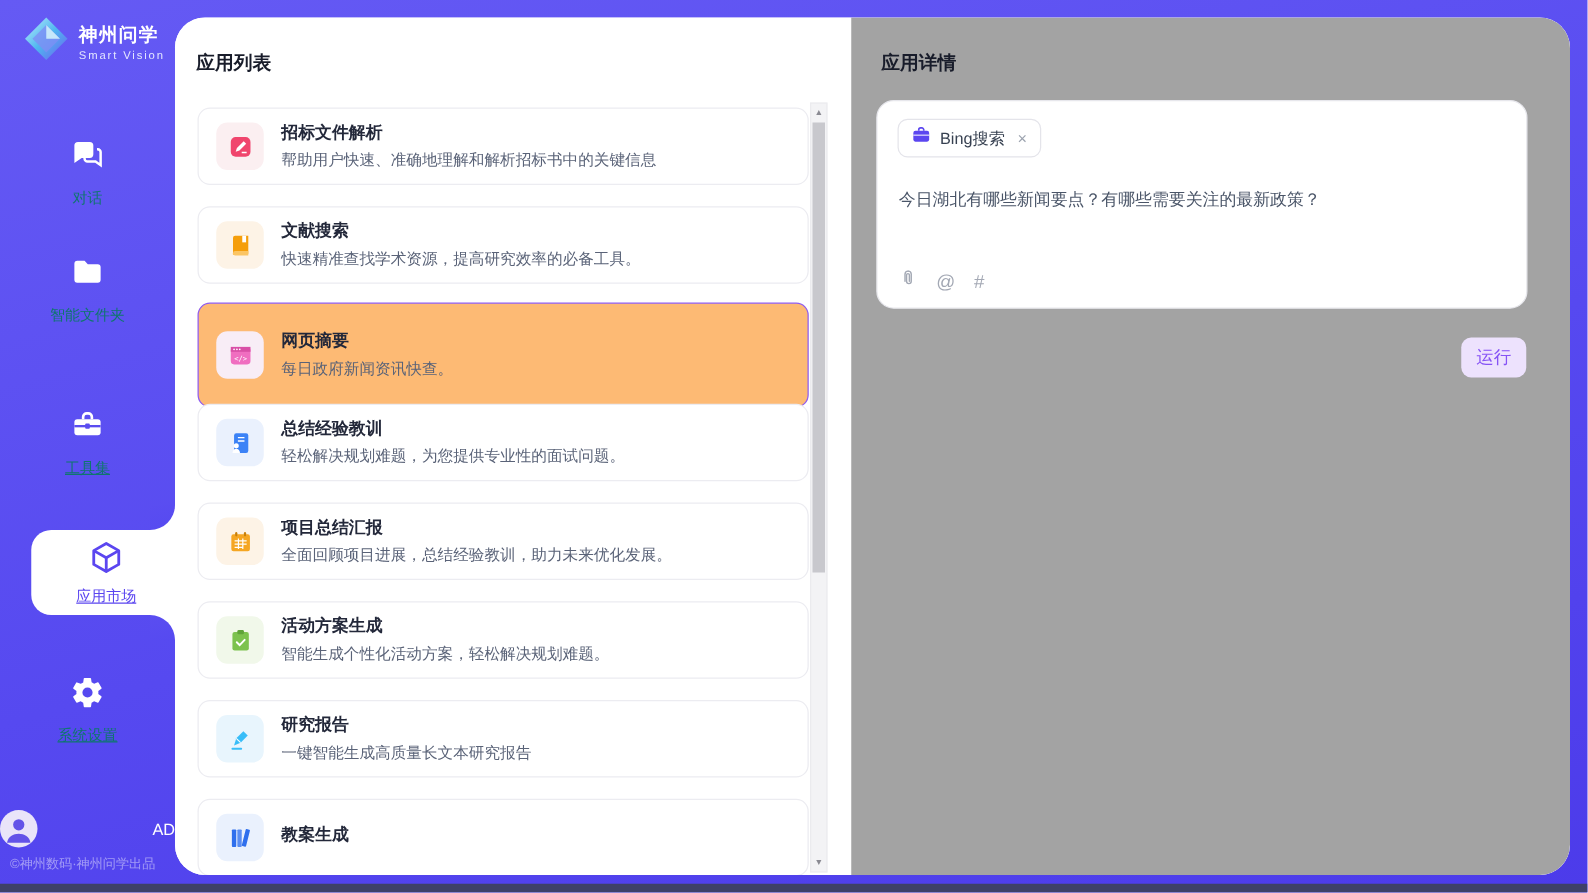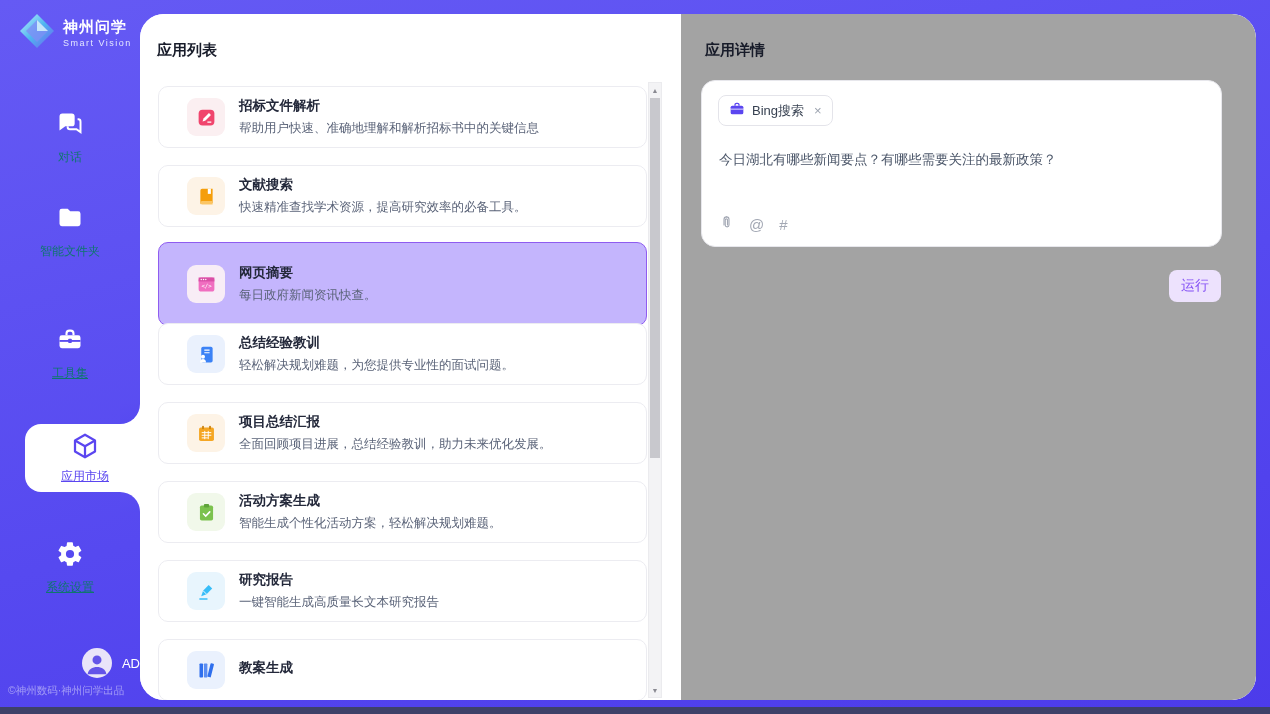--- a/index.html
+++ b/index.html
@@ -24,39 +24,39 @@
   
   .active-tab { position:absolute; left:25px; top:424px; width:120px; height:68px;
     background:#fff; border-radius:16px 0 0 16px; text-align:center; padding-top:7px; cursor:pointer; z-index:3; }
   .active-tab .nlabel { display:block; font-size:12px; margin-top:3px; color:#5B46F0; text-decoration:underline; }
   .fillet { position:absolute; left:120px; width:20px; height:20px; background:#fff; z-index:2; }
   .fillet.top { top:404px; } .fillet.bottom { top:492px; }
   .fillet .inv { position:absolute; inset:0; background:linear-gradient(165deg,#5A4DF1,#564AF0); }
   .fillet.top .inv { border-bottom-right-radius:100%; }
   .fillet.bottom .inv { border-top-right-radius:100%; }
 
-  .user-row { position:absolute; left:0; top:648px; width:140px; display:flex; align-items:center; justify-content:flex-end; gap:10px; cursor:pointer; }
+  .user-row { position:absolute; left:0; top:648px; width:140px; display:flex; align-items:center; justify-content:space-between; gap:10px; cursor:pointer; }
   .avatar { width:30px; height:30px; border-radius:50%; background:#E9E4F9; overflow:hidden; display:flex; align-items:center; justify-content:center; }
   .user-name { color:#fff; font-size:13px; }
   .copyright { position:absolute; left:8px; top:684px; color:rgba(255,255,255,.45); font-size:10.5px; white-space:nowrap; }
 
   
   .container { position:absolute; left:140px; top:14px; right:14px; bottom:14px;
     background:#fff; border-radius:24px; z-index:1; overflow:hidden; display:flex; }
   .list-panel { position:relative; width:541px; background:#fff; flex:none; }
   .detail-panel { position:relative; flex:1; background:#a3a3a3; border-radius:0 24px 24px 0; }
   .panel-title { position:absolute; font-size:15px; font-weight:bold; color:#181C2A; }
   .list-panel .panel-title { left:17px; top:27px; }
   .detail-panel .panel-title { left:24px; top:27px; }
 
   
   .card { position:absolute; left:18px; width:489px; height:62px; background:#fff;
     border:1px solid #ECECF1; border-radius:10px; display:flex; align-items:center;
-    padding:0 28px; gap:14px; cursor:pointer; }
-  .card.sel { background:#c4b5fd; border:1.5px solid #8F5CF0; height:84px; }
+    padding:0 14px; gap:14px; cursor:pointer; }
+  .card.sel { background:#fdba74; border:1.5px solid #8F5CF0; height:84px; }
   .tile { width:38px; height:38px; border-radius:9px; flex:none;
     display:flex; align-items:center; justify-content:center; }
   .t-rose { background:#FBEFF1; } .t-orange { background:#FDF3E6; } .t-pink { background:#F8EDF6; }
   .t-blue { background:#EAF1FD; } .t-green { background:#F1F8EA; } .t-sky { background:#E8F5FD; }
   .ctitle { font-size:13.5px; font-weight:bold; color:#23283A; margin-bottom:5px; }
   .cdesc { font-size:12.5px; color:#5A6378; }
   .c1{top:72px}.c2{top:151px}.c3{top:228px}.c4{top:309px}.c5{top:388px}.c6{top:467px}.c7{top:546px}.c8{top:625px}
 
   
   .scrollbar { position:absolute; left:508px; top:68px; width:14px; height:616px;

